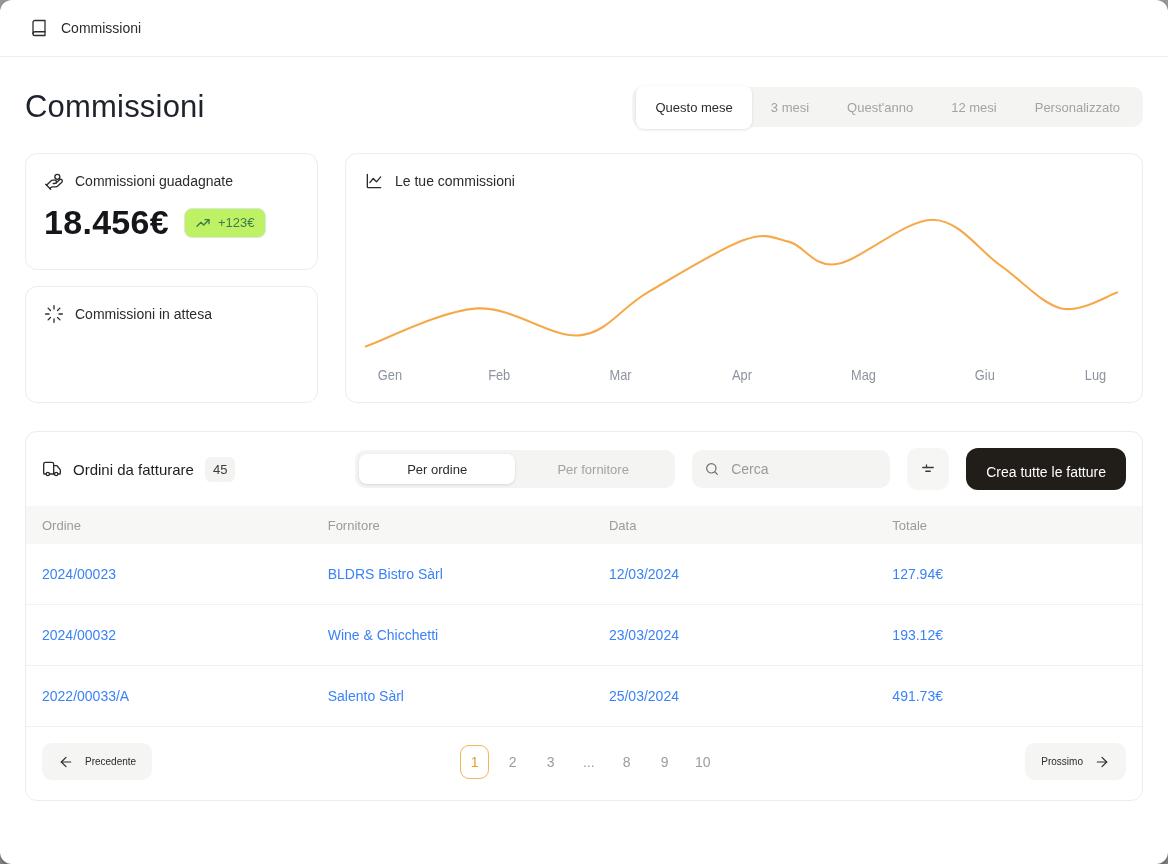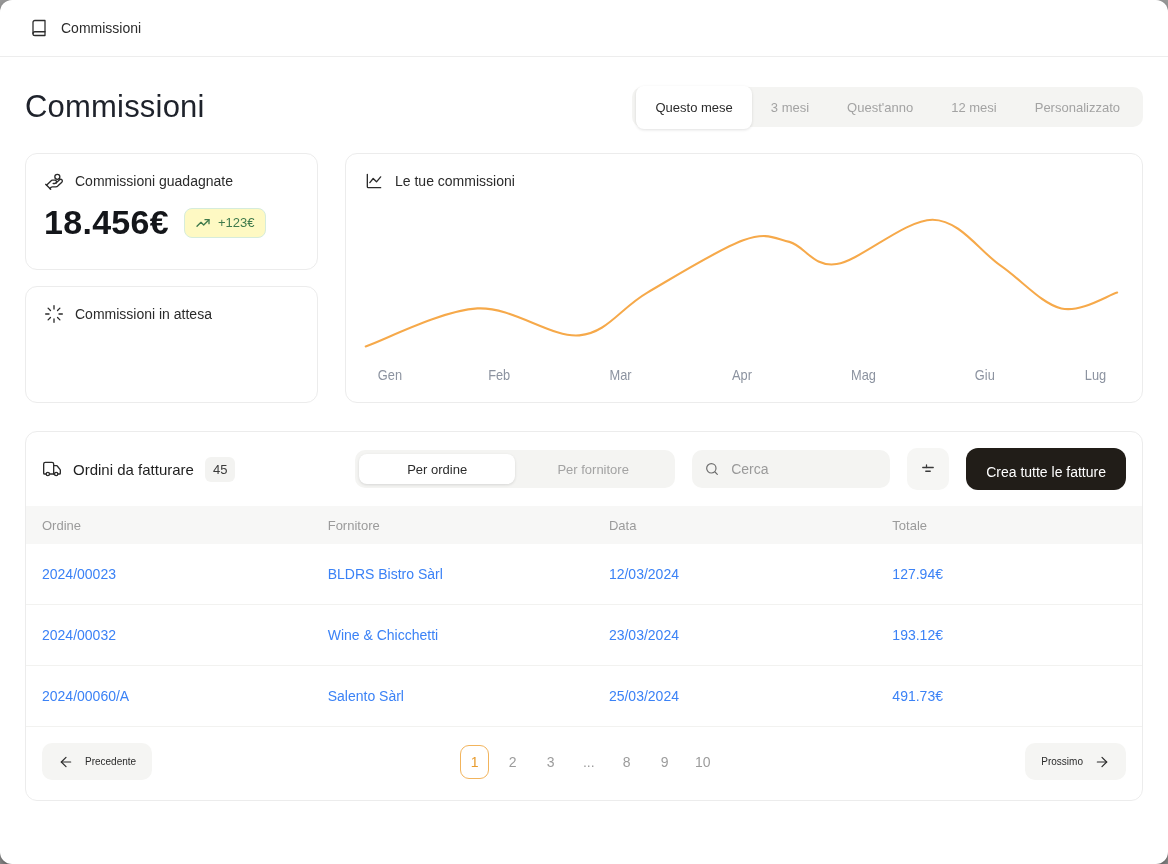--- a/index.html
+++ b/index.html
@@ -44,21 +44,21 @@
   
   .dash-grid { display:flex; gap:27px; }
   .card { border:1px solid #ececec; border-radius:12px; background:#fff; }
   .stats-col { width:293px; flex:none; display:flex; flex-direction:column; gap:16px; }
   .stat-card { height:117px; padding:17px 18px; }
   .card-head { display:flex; align-items:center; gap:11px; font-size:14px; color:#2b2b2b; }
   .stat-value-row { display:flex; align-items:center; gap:15px; margin-top:12px; }
   .stat-value { font-size:34px; font-weight:600; color:#14161a; letter-spacing:.3px; }
   .delta-badge {
     display:flex; align-items:center; gap:7px;
-    background:#fef9c3; border:1px solid #d6ecdb; color:#3f7a4c;
+    background:#bef264; border:1px solid #d6ecdb; color:#3f7a4c;
     font-size:13px; padding:6px 10px; border-radius:8px;
   }
 
   .chart-card { flex:1; height:250px; padding:17px 18px; display:flex; flex-direction:column; }
   .chart-body { flex:1; margin-top:6px; }
   .chart-body svg { width:100%; height:100%; }
   .month-label { font-size:13px; fill:#8c93a0; font-family:"Liberation Sans", sans-serif; }
 
   
   .orders-card { margin-top:28px; overflow:hidden; }
@@ -275,21 +275,21 @@
         <div class="col c3">12/03/2024</div>
         <div class="col c4">127.94€</div>
       </div>
       <div class="trow">
         <div class="col c1">2024/00032</div>
         <div class="col c2">Wine &amp; Chicchetti</div>
         <div class="col c3">23/03/2024</div>
         <div class="col c4">193.12€</div>
       </div>
       <div class="trow">
-        <div class="col c1">2024/00060/A</div>
+        <div class="col c1">2022/00033/A</div>
         <div class="col c2">Salento Sàrl</div>
         <div class="col c3">25/03/2024</div>
         <div class="col c4">491.73€</div>
       </div>
 
       <div class="pagination">
         <button class="page-btn">
           <span class="icon">
             <svg width="16" height="16" viewBox="0 0 24 24" fill="none" stroke="#2b2b2b" stroke-width="1.8" stroke-linecap="round" stroke-linejoin="round">
               <path d="M19 12H5"></path>

